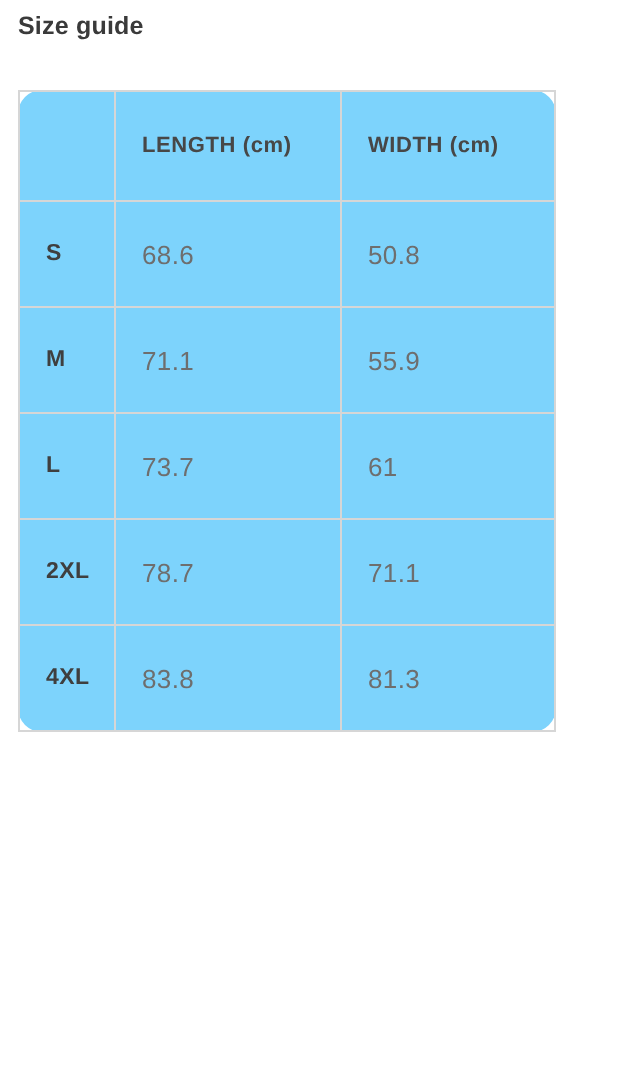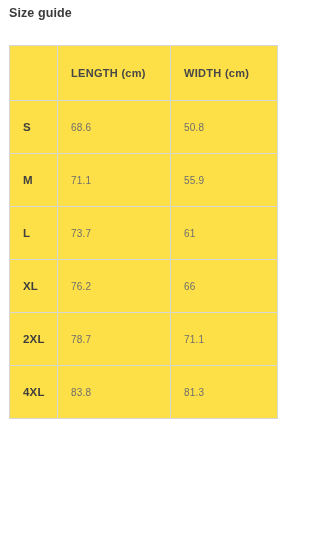--- a/index.html
+++ b/index.html
@@ -40,21 +40,22 @@
     position: absolute;
     left: 9px;
     top: 45px;
     width: 268px;
   }
 
   table.size-table {
     width: 268px;
     border-collapse: collapse;
     table-layout: fixed;
-    background: #fde047;
+    background: #7dd3fc;
+    border-radius: 12px;
   }
 
   table.size-table col.col-size   { width: 48px; }
   table.size-table col.col-length { width: 113px; }
   table.size-table col.col-width  { width: 107px; }
 
   table.size-table th,
   table.size-table td {
     border: 1px solid #d6d6d6;
     padding: 0 0 0 13px;
@@ -84,21 +85,21 @@
     height: 53px;
     font-size: 11.5px;
     font-weight: bold;
     color: #3f3f3f;
     letter-spacing: 0.2px;
     white-space: nowrap;
   }
 
   table.size-table tbody td.measure {
     height: 53px;
-    font-size: 10px;
+    font-size: 13px;
     font-weight: normal;
     color: #6e6e6e;
     letter-spacing: 0.2px;
     white-space: nowrap;
   }
 </style>
 </head>
 <body>
 
 <div class="page">
@@ -129,25 +130,20 @@
           <th class="size-label" scope="row">M</th>
           <td class="measure">71.1</td>
           <td class="measure">55.9</td>
         </tr>
         <tr>
           <th class="size-label" scope="row">L</th>
           <td class="measure">73.7</td>
           <td class="measure">61</td>
         </tr>
         <tr>
-          <th class="size-label" scope="row">XL</th>
-          <td class="measure">76.2</td>
-          <td class="measure">66</td>
-        </tr>
-        <tr>
           <th class="size-label" scope="row">2XL</th>
           <td class="measure">78.7</td>
           <td class="measure">71.1</td>
         </tr>
         <tr>
           <th class="size-label" scope="row">4XL</th>
           <td class="measure">83.8</td>
           <td class="measure">81.3</td>
         </tr>
       </tbody>

